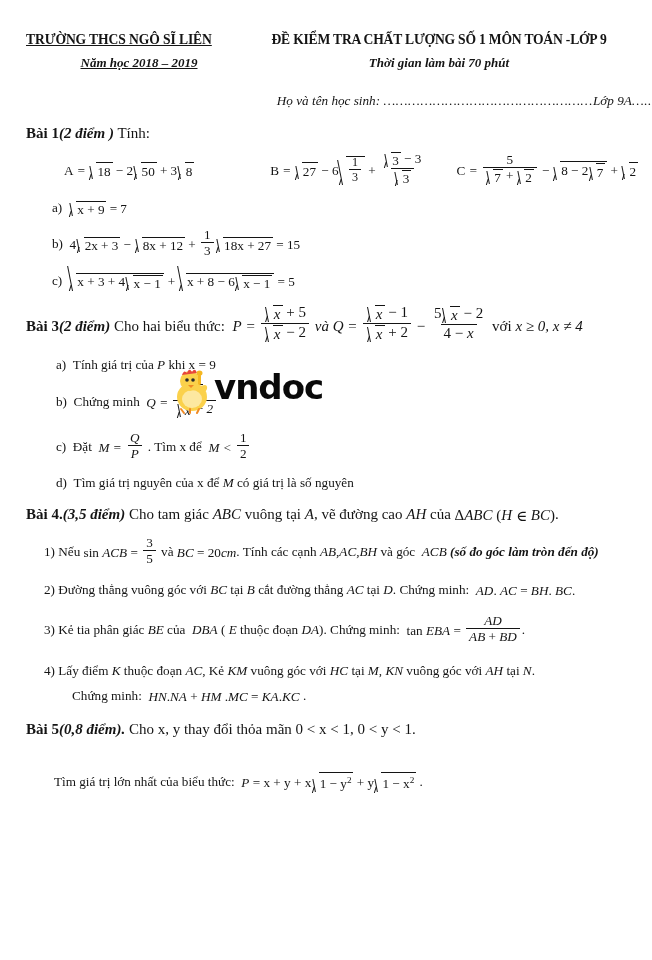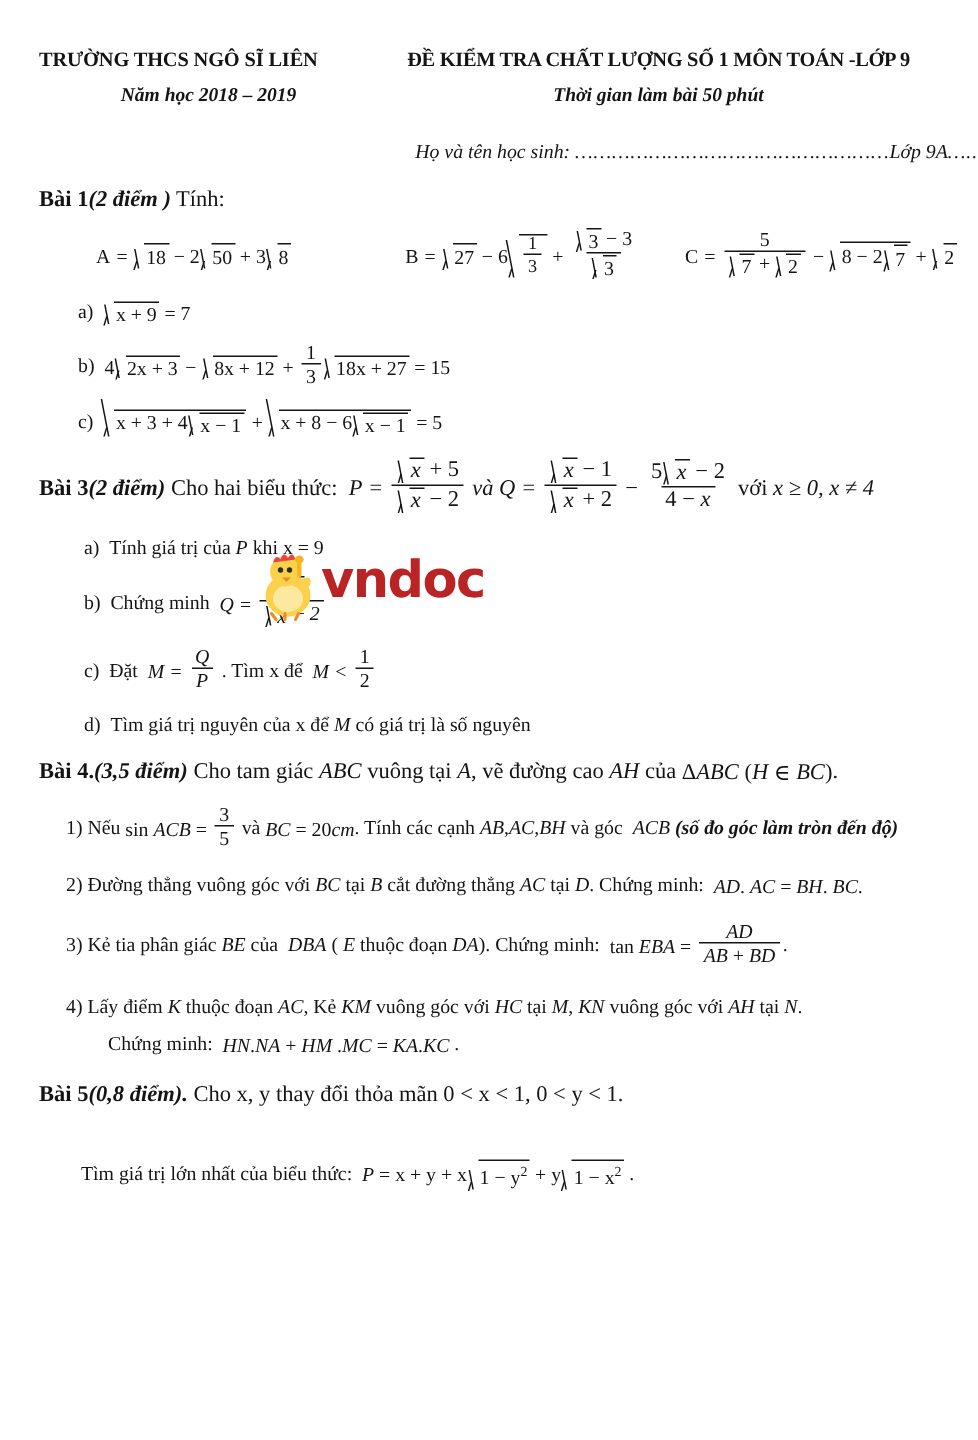--- a/index.html
+++ b/index.html
@@ -37,20 +37,21 @@
   .header {
     margin-top: 32px;
     display: flex;
     align-items: baseline;
     padding: 0 16px 0 26px;
   }
   .header-left {
     width: 216px;
     flex: 0 0 216px;
     text-align: left;
+    text-decoration: underline;
   }
   .header-right {
     flex: 1;
     text-align: center;
   }
   .school-name {
     font-weight: bold;
     font-size: 13.6px;
     letter-spacing: -0.1px;
     white-space: nowrap;
@@ -185,21 +186,21 @@
     z-index: 5;
   }
   .wm-text {
     position: absolute;
     left: 46px;
     top: 2px;
     font-family: "DejaVu Sans", sans-serif;
     font-weight: bold;
     font-size: 34px;
     letter-spacing: -1px;
-    color: #b91c1c;
+    color: #000000;
     opacity: 0.96;
     line-height: 1;
   }
 
   
   .closing {
     margin-top: 22px;
     text-align: center;
     font-size: 13.2px;
     padding-left: 30px;
@@ -229,21 +230,21 @@
     <div class="wm-text">vndoc</div>
   </div>
 
   <div class="header">
     <div class="header-left">
       <div class="school-name">TRƯỜNG THCS NGÔ SĨ LIÊN</div>
       <div class="school-year">Năm học 2018 – 2019</div>
     </div>
     <div class="header-right">
       <div class="exam-title">ĐỀ KIỂM TRA CHẤT LƯỢNG SỐ 1 MÔN TOÁN -LỚP 9</div>
-      <div class="exam-time">Thời gian làm bài 50 phút</div>
+      <div class="exam-time">Thời gian làm bài 70 phút</div>
     </div>
   </div>
 
   <div class="student-line">
     <span>Họ và tên học sinh:</span>
     <span class="dots">……………………………………………</span><span>Lớp 9A</span><span class="dots">…..</span>
   </div>
 
   <div class="q-block">
     <div class="q-head">

